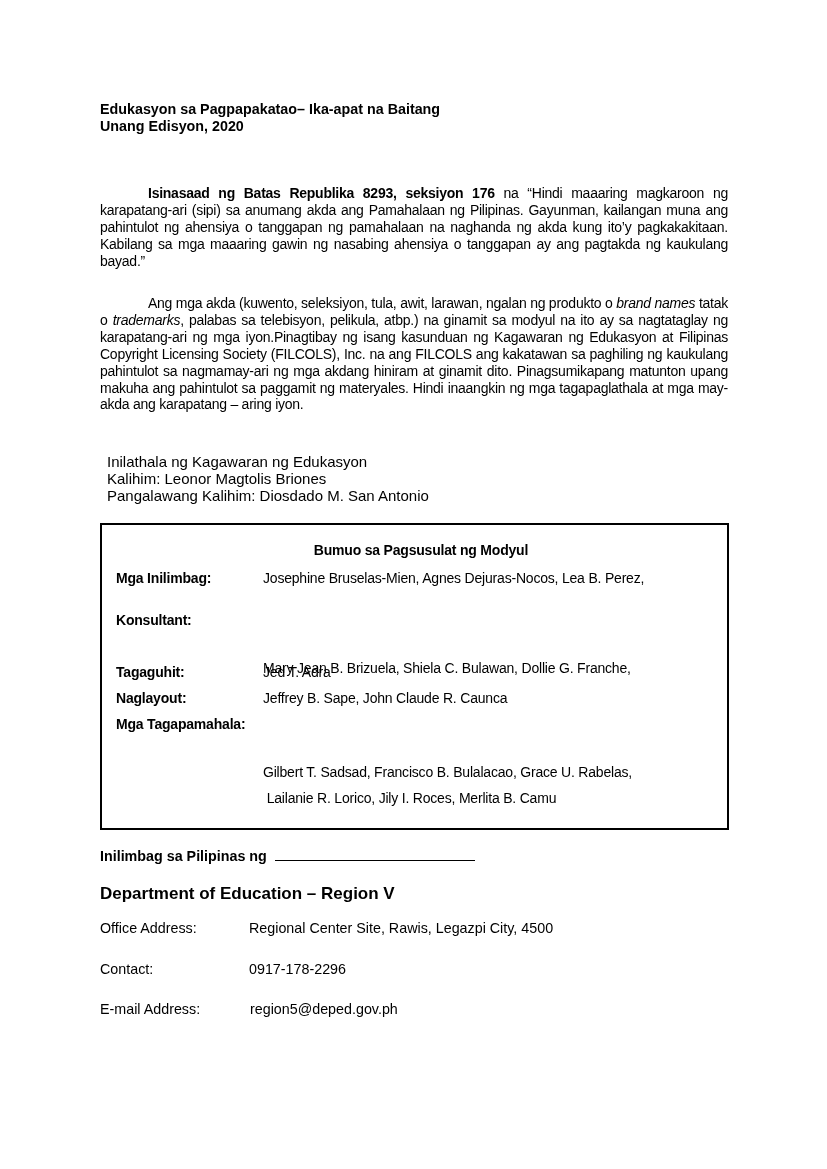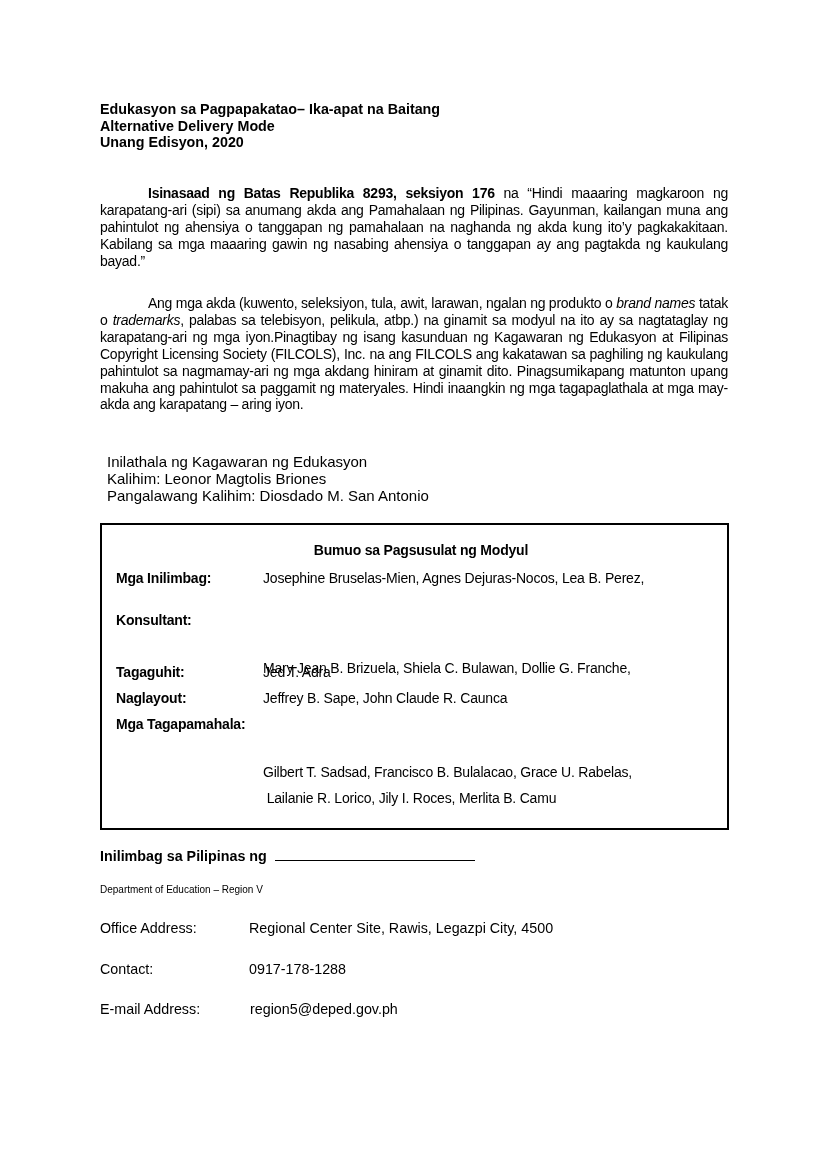--- a/index.html
+++ b/index.html
@@ -26,31 +26,30 @@
     .credits-title {
       position: absolute; left: 0; right: 0; top: 17px; text-align: center;
       font-weight: bold; font-size: 14px; letter-spacing: -0.2px; padding-left: 13px;
     }
     .credit-row { position: absolute; left: 14px; width: 600px; font-size: 14px; letter-spacing: -0.2px; }
     .credit-row .label { position: absolute; left: 0; top: 0; font-weight: bold; white-space: nowrap; }
     .credit-row .names { position: absolute; left: 147px; top: 0; width: 450px; line-height: 17px; }
     .credit-row .names.spaced { line-height: 26px; margin-top: 48px; }
     .printed { left: 100px; top: 848px; font-weight: bold; font-size: 14.3px; white-space: nowrap; }
     .printed .blank { display: inline-block; width: 200px; border-bottom: 1.5px solid #000; margin-left: 8px; height: 12px; vertical-align: baseline; }
-    .deped { left: 100px; top: 884px; font-weight: normal; font-size: 10px; }
+    .deped { left: 100px; top: 884px; font-weight: bold; font-size: 17px; }
     .contact-row { left: 100px; font-size: 14.3px; white-space: nowrap; }
     .contact-row .label { position: absolute; left: 0; top: 0; }
     .contact-row .value { position: absolute; left: 149px; top: 0; }
   </style>
 </head>
 <body>
 
 <div class="abs header">
   <div>Edukasyon sa Pagpapakatao– Ika-apat na Baitang</div>
-  <div>Alternative Delivery Mode</div>
   <div>Unang Edisyon, 2020</div>
 </div>
 
 <div class="abs para p1"><span class="indent"></span><b>Isinasaad ng Batas Republika 8293, seksiyon 176</b><span> na “Hindi maaaring magkaroon ng karapatang-ari (sipi) sa anumang akda ang Pamahalaan ng Pilipinas. Gayunman, kailangan muna ang pahintulot ng ahensiya o tanggapan ng pamahalaan na naghanda ng akda kung ito’y pagkakakitaan. Kabilang sa mga maaaring gawin ng nasabing ahensiya o tanggapan ay ang pagtakda ng kaukulang bayad.”</span></div>
 
 <div class="abs para p2"><span class="indent"></span><span>Ang mga akda (kuwento, seleksiyon, tula, awit, larawan, ngalan ng produkto o </span><i>brand names</i><span> tatak o </span><i>trademarks</i><span>, palabas sa telebisyon, pelikula, atbp.) na ginamit sa modyul na ito ay sa nagtataglay ng karapatang-ari ng mga iyon.Pinagtibay ng isang kasunduan ng Kagawaran ng Edukasyon at Filipinas Copyright Licensing Society (FILCOLS), Inc. na ang FILCOLS ang kakatawan sa paghiling ng kaukulang pahintulot sa nagmamay-ari ng mga akdang hiniram at ginamit dito. Pinagsumikapang matunton upang makuha ang pahintulot sa paggamit ng materyales. Hindi inaangkin ng mga tagapaglathala at mga may-akda ang karapatang – aring iyon.</span></div>
 
 <div class="abs publisher">
   <div>Inilathala ng Kagawaran ng Edukasyon</div>
   <div>Kalihim: Leonor Magtolis Briones</div>
@@ -102,18 +101,18 @@
 </div>
 
 <div class="abs deped">Department of Education – Region V</div>
 
 <div class="abs contact-row" style="top:920px;">
   <span class="label">Office Address:</span>
   <span class="value">Regional Center Site, Rawis, Legazpi City, 4500</span>
 </div>
 <div class="abs contact-row" style="top:961px;">
   <span class="label">Contact:</span>
-  <span class="value">0917-178-1288</span>
+  <span class="value">0917-178-2296</span>
 </div>
 <div class="abs contact-row" style="top:1001px;">
   <span class="label">E-mail Address:</span>
   <span class="value" style="left:150px;">region5@deped.gov.ph</span>
 </div>
 
 </body></html>

